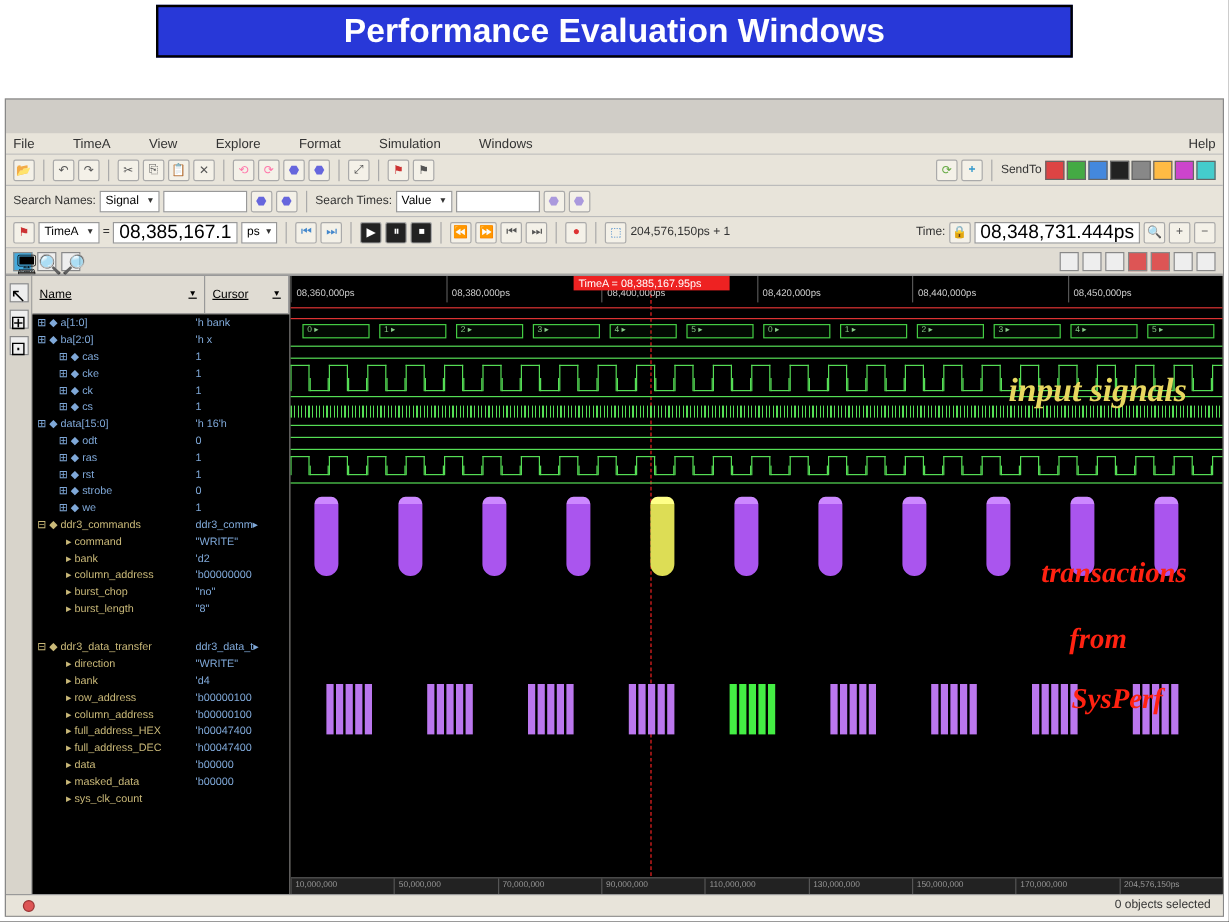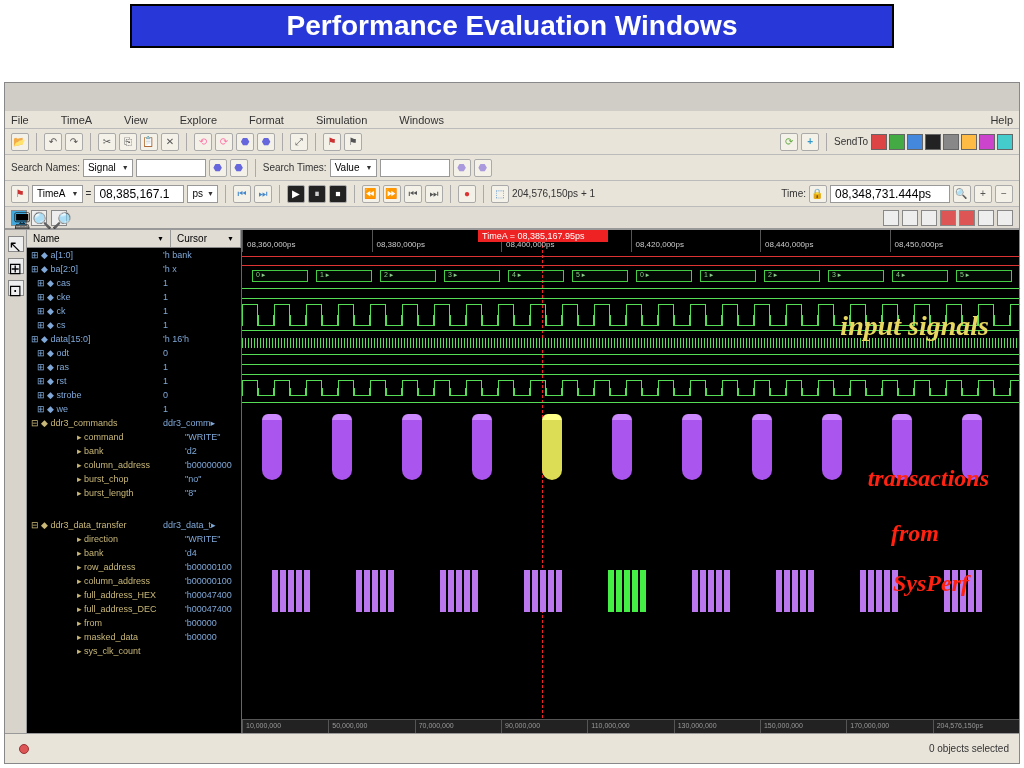--- a/index.html
+++ b/index.html
@@ -11,37 +11,37 @@
 .titlebar .min-btn { position:absolute; left:4px; top:3px; width:14px; height:14px; border:1px solid #888; background:#e8e4da; }
 .menubar { height:18px; background:#e8e4da; border-bottom:1px solid #bbb; display:flex; align-items:center; padding:0 6px; font-size:11px; color:#333; gap:32px;margin-top:28px; }
 .menubar .help { margin-left:auto; }
 .toolbar { height:26px; background:#e8e4da; border-bottom:1px solid #bbb; display:flex; align-items:center; padding:0 6px; gap:3px; }
 .toolbar.t2 { height:26px; }
 .tbtn { width:18px; height:18px; border:1px solid #aaa; background:#f4f1e8; border-radius:2px; display:flex; align-items:center; justify-content:center; font-size:10px; color:#555; }
 .sep { width:1px; height:18px; background:#aaa; margin:0 4px; }
 .tlabel { font-size:10px; color:#333; }
 .dropdown { height:18px; border:1px solid #999; background:#fff; padding:0 16px 0 4px; font-size:10px; display:flex; align-items:center; position:relative; }
 .dropdown::after { content:"▼"; position:absolute; right:3px; font-size:7px; color:#333;}
-.input { height:18px; border:1px solid #999; background:#fff; padding:0 4px; font-size:12px; display:flex; align-items:center; min-width:70px; }
+.input { height:18px; border:1px solid #999; background:#fff; padding:0 4px; font-size:16px; display:flex; align-items:center; min-width:70px; }
 .spacer { flex:1; }
 .iconbox { display:flex; gap:2px; }
 .sq { width:16px; height:16px; border:1px solid #666; }
 .content { flex:1; display:flex; background:#b6b3aa; border-top:1px solid #999; overflow:hidden; }
 .leftrail { width:22px; background:#d8d4cb; border-right:1px solid #999; display:flex; flex-direction:column; align-items:center; gap:6px; padding-top:6px; }
 .leftrail .ic { width:16px; height:16px; border:1px solid #888; background:#eee; }
 .browser { width:215px; background:#b6b3aa; display:flex; flex-direction:column; border-right:1px solid #666; }
 .br-head { background:#514942; color:#ddd; font-size:9px; padding:4px 8px; }
-.br-cols { height:18px; background:#e0dcd3; display:flex; font-size:10px; border-bottom:1px solid #888; }
+.br-cols { height:32px; background:#e0dcd3; display:flex; font-size:10px; border-bottom:1px solid #888;text-decoration:underline; }
 .br-cols .col { flex:1; border-right:1px solid #999; padding:2px 6px; display:flex; align-items:center; justify-content:space-between; }
 .br-cols .col span.arr { font-size:7px; }
 .tree { flex:1; background:#000; overflow:auto; font-size:9px; color:#7fa8d8; }
 .tree .row { display:flex; height:14px; align-items:center; }
 .tree .row .nm { flex:0 0 130px; padding-left:4px; white-space:nowrap; overflow:hidden; }
-.tree .row .nm.in1 { padding-left:10px; }
-.tree .row .nm.in2 { padding-left:28px; color:#c9b878;margin-left:22px; }
+.tree .row .nm.in1 { padding-left:22px; }
+.tree .row .nm.in2 { padding-left:28px; color:#c9b878; }
 .tree .row .cv { flex:1; color:#7fa8d8; padding-left:6px; white-space:nowrap; overflow:hidden;}
 .tree .grp { color:#c9b878; }
 .wave { flex:1; background:#000; position:relative; overflow:hidden; }
 .timeaxis { position:absolute; top:0; left:0; right:0; height:22px; display:flex; color:#ccc; font-size:8px; }
 .timeaxis .tick { flex:1; border-left:1px solid #555; padding-left:4px; padding-top:10px; }
 .marker { position:absolute; top:0; left:236px; width:130px; background:#e22; color:#fff; font-size:9px; padding:1px 4px; z-index:5;}
 .marker-line { position:absolute; top:0; bottom:0; left:300px; border-left:1px dashed #e22; }
 .trace { position:absolute; left:0; right:0; }
 .trace.red { border-top:1px solid #d33; border-bottom:1px solid #d33; height:10px;}
 .trace.bus { height:12px; }
@@ -52,21 +52,21 @@
 .annot { position:absolute; font-size:28px; font-weight:bold; }
 .annot.yellow { color:#e8d760; font-style:italic; font-family:"Times New Roman",serif;}
 .annot.red { color:#f21; font-family:"Times New Roman",serif; font-weight:bold; font-style:italic;}
 .trans-pill { position:absolute; width:20px; background:#a5e; border-radius:0 0 10px 10px; top:0; }
 .trans-pill .cap { width:20px; height:6px; background:#c8f; border-radius:10px 10px 0 0; margin-top:-6px;}
 .trans-pill.yellow { background:#dd5;} .trans-pill.yellow .cap{background:#ff8;}
 .data-burst { position:absolute; display:flex; gap:2px; }
 .data-burst div { width:6px; height:42px; }
 .data-burst.purple div { background:#b7e; }
 .data-burst.green div { background:#4e4; }
-.statusbar { height:30px; background:#e8e4da; border-top:1px solid #999; display:flex; align-items:center; justify-content:flex-end; font-size:10px; padding:0 10px; color:#333;}
+.statusbar { height:18px; background:#e8e4da; border-top:1px solid #999; display:flex; align-items:center; justify-content:flex-end; font-size:10px; padding:0 10px; color:#333;}
 .statusbar .dot{ width:10px; height:10px; border-radius:50%; background:#d55; margin-right:auto; margin-left:4px; border:1px solid #933;}
 .ruler { position:absolute; bottom:0; left:0; right:0; height:14px; background:#222; border-top:1px solid #555; display:flex; font-size:7px; color:#999;}
 .ruler div{flex:1; border-left:1px solid #555; padding-left:3px; padding-top:2px;}
 .trace.flat{height:1px;border-top:1px solid #5d5;}
 .dense{position:absolute;left:0;right:0;height:10px;background:repeating-linear-gradient(90deg,#5d5 0,#5d5 1px,transparent 1px,transparent 3px);}
 .subtoolbar{height:22px;background:#e0dcd3;border-bottom:1px solid #999;display:flex;align-items:center;padding:0 6px;gap:4px;}
 .subtoolbar .ic{width:16px;height:16px;border:1px solid #888;background:#eee;}
 .subtoolbar .right{margin-left:auto;display:flex;gap:3px;}
 </style>
 </head>
@@ -295,21 +295,21 @@
           </div>
           <div class="row">
             <div class="nm in2">▸ full_address_HEX</div>
             <div class="cv">'h00047400</div>
           </div>
           <div class="row">
             <div class="nm in2">▸ full_address_DEC</div>
             <div class="cv">'h00047400</div>
           </div>
           <div class="row">
-            <div class="nm in2">▸ from</div>
+            <div class="nm in2">▸ data</div>
             <div class="cv">'b00000</div>
           </div>
           <div class="row">
             <div class="nm in2">▸ masked_data</div>
             <div class="cv">'b00000</div>
           </div>
           <div class="row">
             <div class="nm in2">▸ sys_clk_count</div>
             <div class="cv"></div>
           </div>

